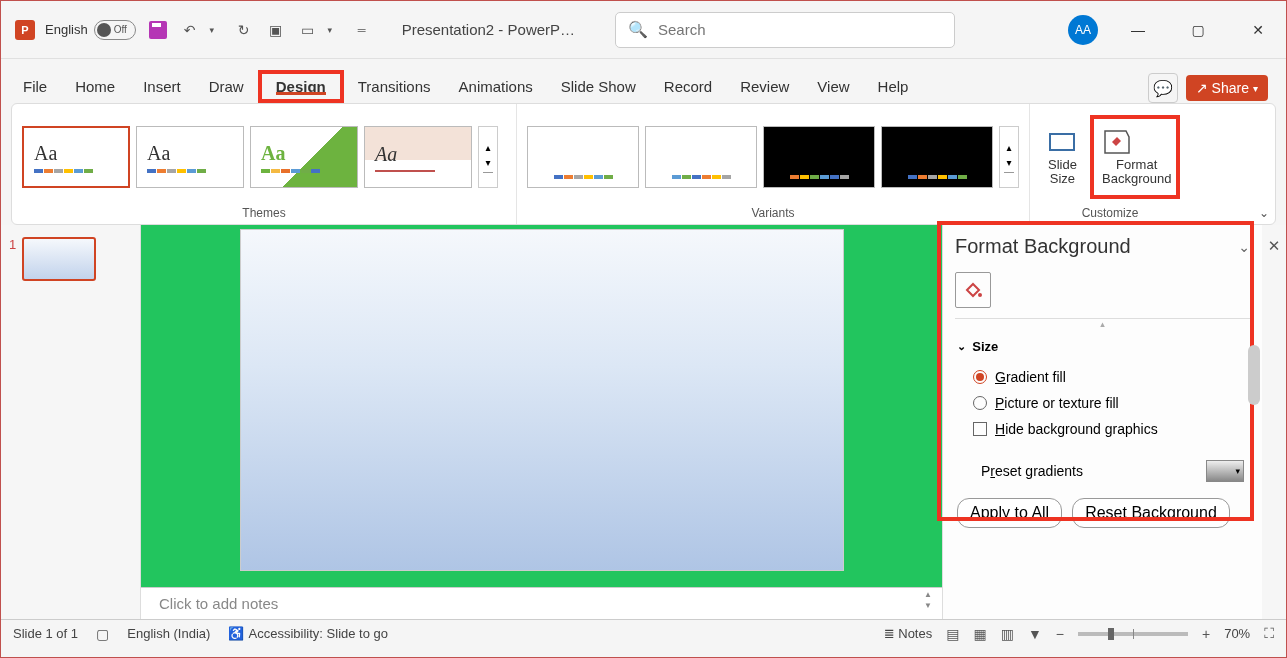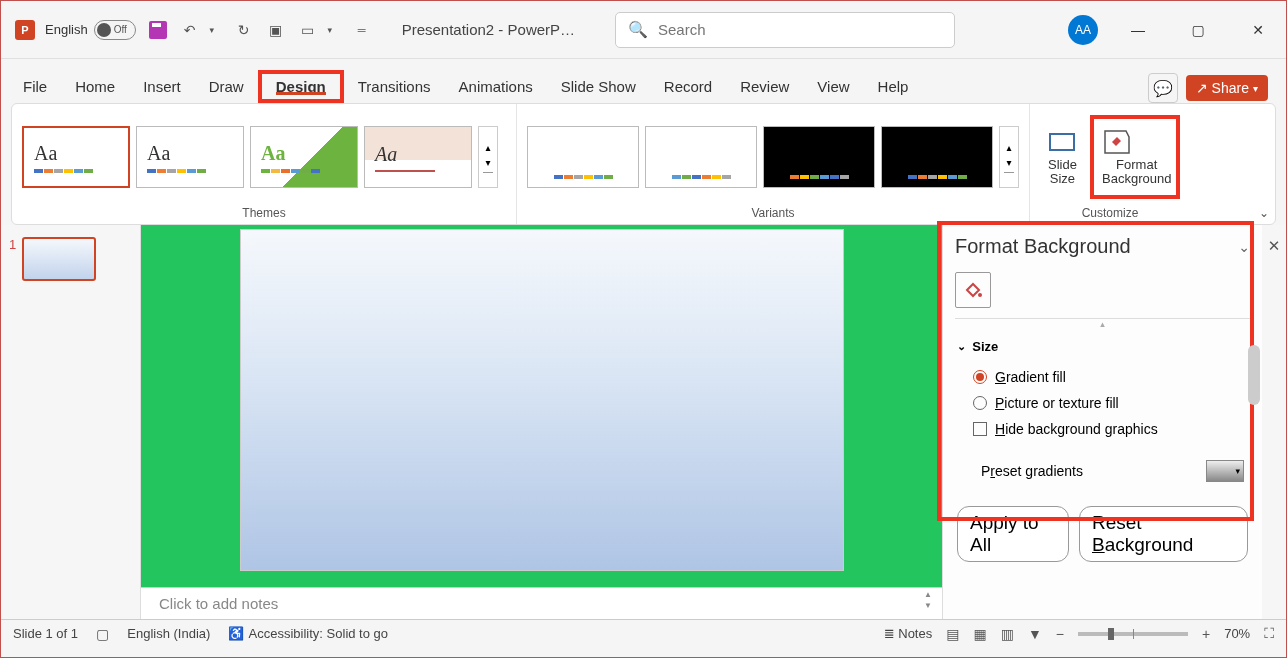--- a/index.html
+++ b/index.html
@@ -68,21 +68,21 @@
 .pane-section-header { display: flex; align-items: center; gap: 6px; font-size: 13px; font-weight: bold; padding: 4px 14px; cursor: pointer; }
 .pane-options { padding: 6px 14px 6px 30px; }
 .radio-row { display: flex; align-items: center; gap: 8px; padding: 5px 0; font-size: 14px; cursor: pointer; }
 .radio { width: 14px; height: 14px; border-radius: 50%; border: 1.5px solid #666; display: inline-flex; align-items: center; justify-content: center; }
 .radio.checked { border-color: #d04423; }
 .radio.checked::after { content: ''; width: 8px; height: 8px; border-radius: 50%; background: #d04423; }
 .check { width: 14px; height: 14px; border: 1.5px solid #666; display: inline-block; }
 .preset-row { display: flex; align-items: center; justify-content: space-between; padding: 12px 18px 6px 38px; font-size: 14px; }
 .preset-swatch { width: 38px; height: 22px; border: 1px solid #888; background: linear-gradient(to bottom, #eee, #888); cursor: pointer; display: flex; align-items: center; justify-content: flex-end; }
 .pane-buttons { padding: 10px 14px; display: flex; gap: 10px; }
-.pane-btn { border: 1px solid #999; border-radius: 12px; padding: 5px 12px; font-size: 19px; background: #fff; cursor: pointer; margin-top: 8px; }
+.pane-btn { border: 1px solid #999; border-radius: 12px; padding: 5px 12px; font-size: 16px; background: #fff; cursor: pointer; }
 .pane-scroll { position: absolute; right: 2px; top: 120px; width: 12px; height: 60px; background: #ccc; border-radius: 6px; }
 
 
 .notes-area { height: 32px; border-top: 1px solid #ccc; padding: 4px 18px; font-size: 15px; color: #888; display:flex; align-items:center; position: relative; background:#fff; }
 .notes-scroll { position: absolute; right: 4px; top: 2px; width: 14px; display: flex; flex-direction: column; gap: 2px; }
 .notes-scroll span { font-size: 8px; color: #888; cursor: pointer; }
 
 
 .statusbar { height: 28px; border-top: 1px solid #ccc; display: flex; align-items: center; padding: 0 12px; font-size: 13px; color: #444; gap: 18px; background:#f5f5f5; }
 .statusbar .right { margin-left: auto; display: flex; align-items: center; gap: 14px; }
@@ -339,21 +339,21 @@
   </div>
   <div style="width:24px;display:flex;align-items:flex-start;justify-content:center;padding-top:12px;">
     <span style="cursor:pointer;font-size:15px;color:#555;">✕</span>
   </div>
 </div>
 
 <div class="statusbar">
   <span>Slide 1 of 1</span>
   <span class="sb-icon">▢</span>
   <span>English (India)</span>
-  <span><span style="margin-right:4px;">♿</span><span>Accessibility: Solid to go</span></span>
+  <span><span style="margin-right:4px;">♿</span><span>Accessibility: Slide to go</span></span>
   <div class="right">
     <span><span>≣</span> <span>Notes</span></span>
     <span class="sb-icon">▤</span>
     <span class="sb-icon">▦</span>
     <span class="sb-icon">▥</span>
     <span class="sb-icon">▼</span>
     <span class="sb-icon">−</span>
     <div class="zoom-slider">
         <div class="tick"></div>
         <div class="knob"></div>

